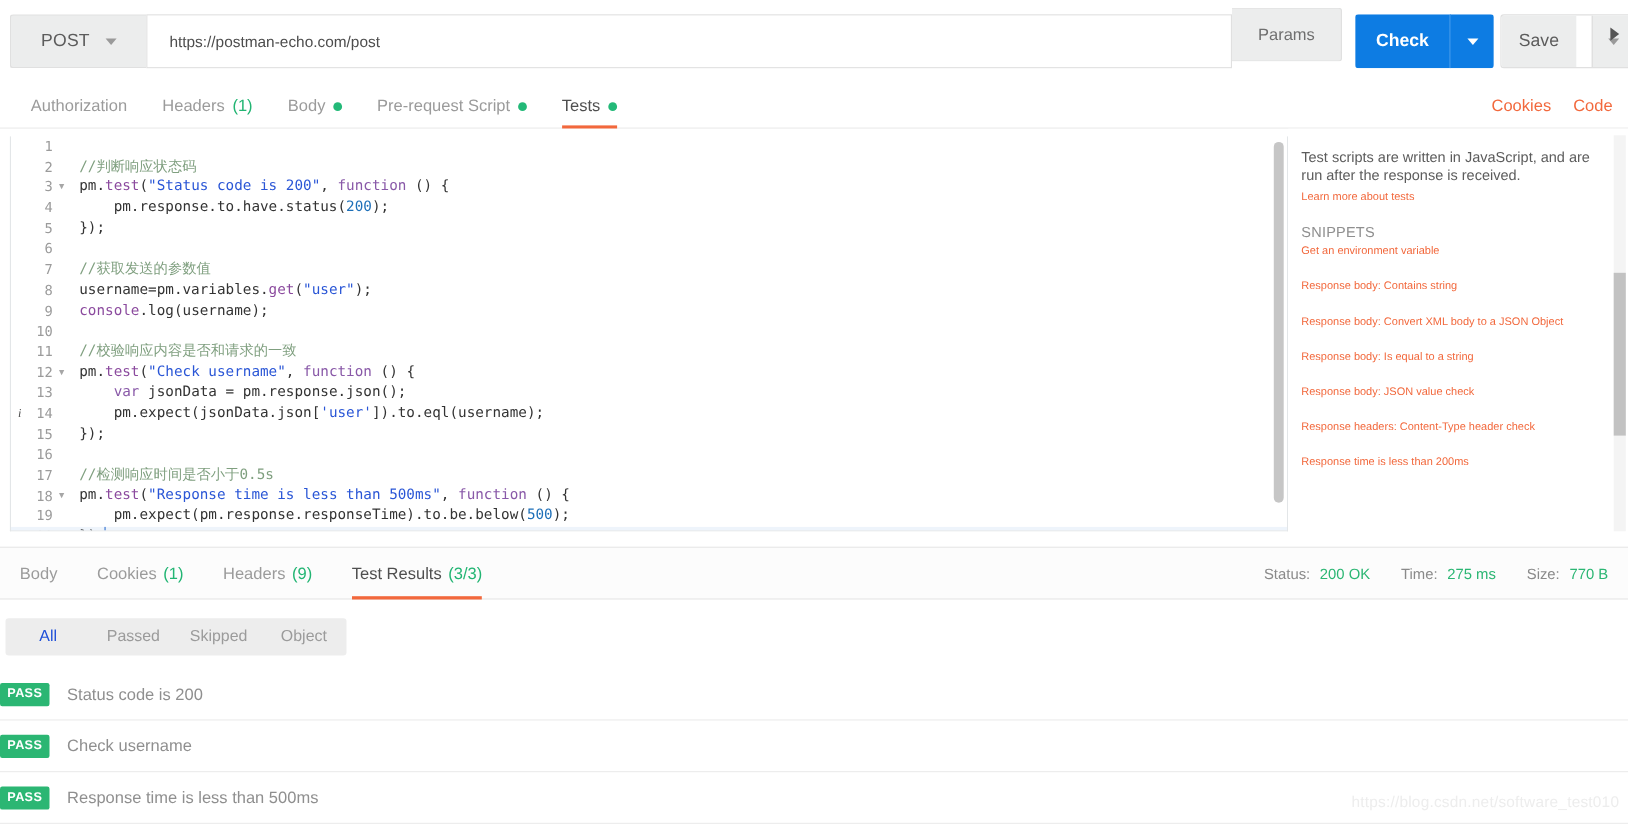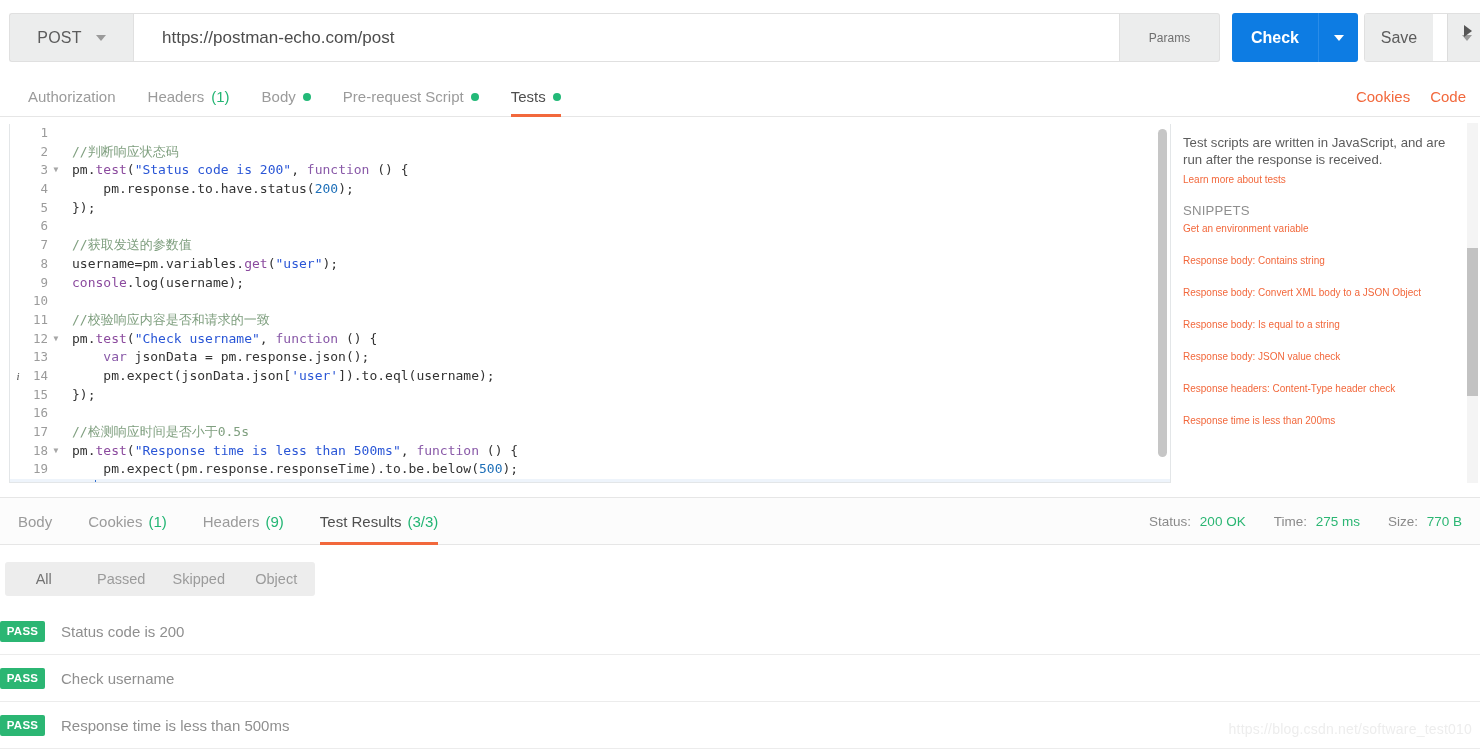--- a/index.html
+++ b/index.html
@@ -30,29 +30,29 @@
     width: 0; height: 0; border-left: 5px solid transparent;
     border-right: 5px solid transparent; border-top: 6px solid #9a9a9a;
   }
   .url-input-wrap {
     position: absolute; left: 133px; top: 13px; width: 987px; height: 49px;
     background: #fff; border: 1px solid #e0e0e0;
     display: flex; align-items: center;
   }
   .url-input {
     border: 0; outline: 0; background: transparent; width: 100%;
-    font-size: 17px; color: #4d4d4d; padding: 0 28px;
+    font-size: 14px; color: #4d4d4d; padding: 0 20px;
     font-family: "Liberation Sans", sans-serif;
   }
   .params-btn {
-    position: absolute; left: 1120px; top: 13px; width: 100px; height: 49px;
+    position: absolute; left: 1120px; top: 7px; width: 100px; height: 49px;
     background: #eceded; border: 1px solid #e0e0e0; border-left: none;
     border-radius: 0 3px 3px 0;
     display: flex; align-items: center; justify-content: center;
-    font-size: 12px; color: #6f6f6f; cursor: pointer;
+    font-size: 15px; color: #6f6f6f; cursor: pointer;
   }
   .send-group {
     position: absolute; left: 1232px; top: 13px; height: 49px;
     display: flex; border-radius: 3px; overflow: hidden;
   }
   .send-btn {
     width: 86px; background: #0d7ce3; color: #fff; font-size: 16px;
     font-weight: bold; display: flex; align-items: center; justify-content: center;
     cursor: pointer;
   }
@@ -210,21 +210,21 @@
   .meta-v { color: #2bb673; margin-left: 5px; }
 
   
   .filters {
     position: absolute; left: 5px; top: 562px; width: 310px; height: 34px;
     background: #ededed; border-radius: 3px; display: flex; align-items: center;
   }
   .filter-item {
     flex: 1; text-align: center; font-size: 14.5px; color: #9b9b9b; cursor: pointer;
   }
-  .filter-item.active { color: #737373; }
+  .filter-item.active { color: #1d4ed8; }
   .results { position: absolute; left: 0; top: 608px; width: 1480px; }
   .result-row {
     position: relative; height: 47px; display: flex; align-items: center;
     border-bottom: 1px solid #ececec;
   }
   .badge-pass {
     width: 45px; height: 21px; background: #2bb673; color: #fff;
     font-size: 11.5px; font-weight: bold; letter-spacing: .3px;
     display: flex; align-items: center; justify-content: center;
     border-radius: 2px; flex: none;

